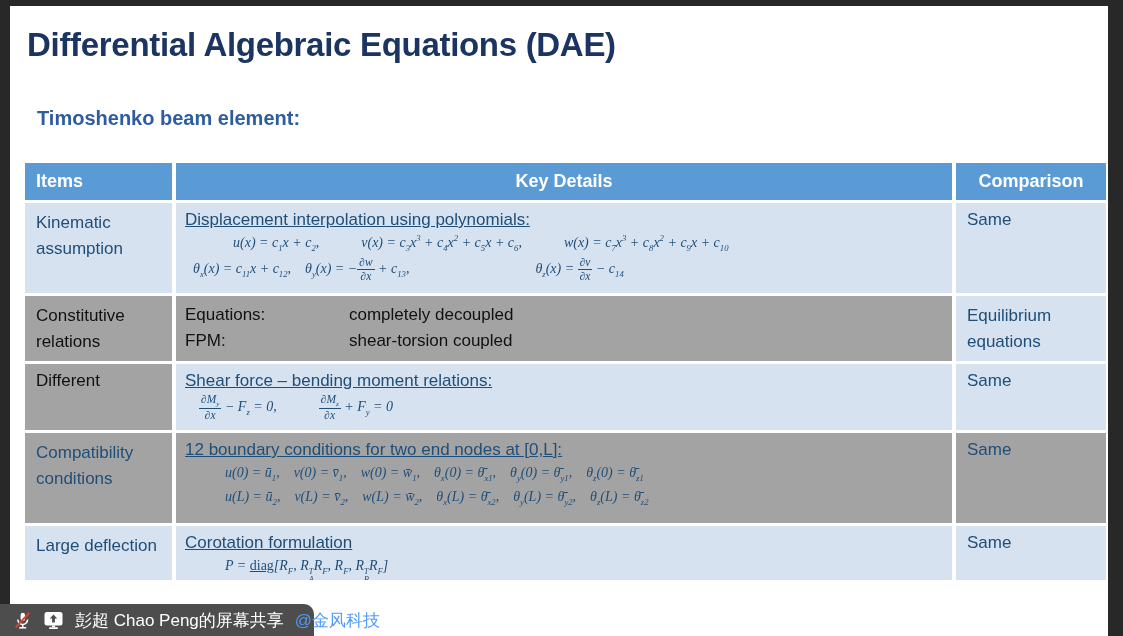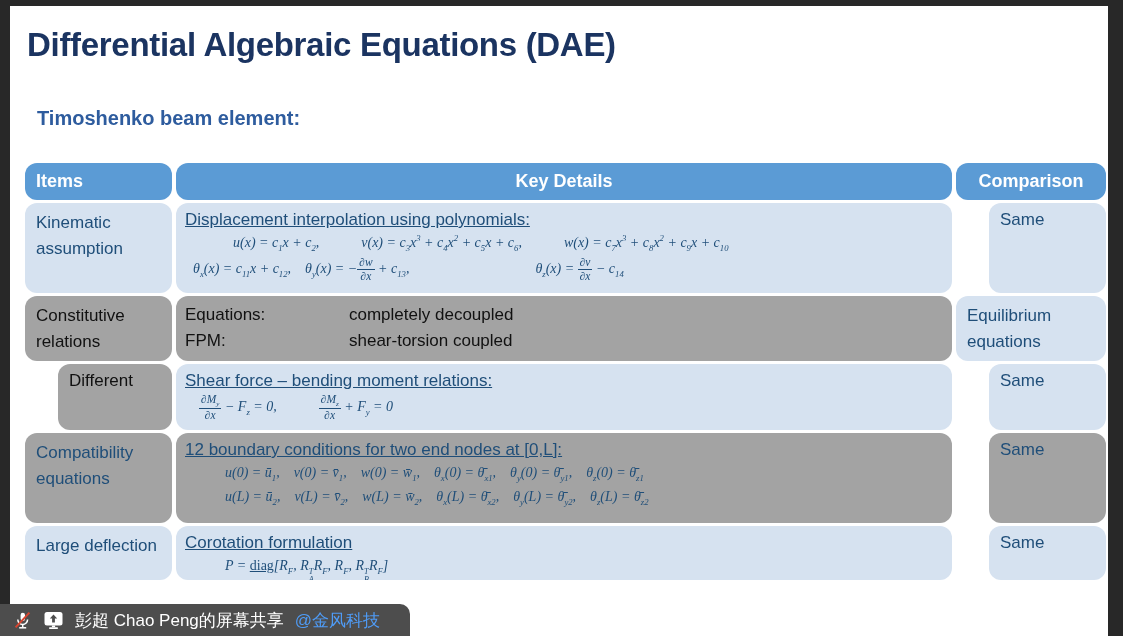--- a/index.html
+++ b/index.html
@@ -22,34 +22,34 @@
     font-size:20px; font-weight:600; color:#2e5c9e;
   }
   .tbl {
     position:absolute; left:15px; top:157px;
     display:grid;
     grid-template-columns:147px 776px 150px;
     grid-template-rows:37px 90px 65px 66px 90px 54px;
     gap:3px 4px;
     background:#ffffff;
   }
-  .cell { overflow:hidden;border-radius:12px; }
+  .cell { overflow:hidden; }
   .hdr {
     background:#5b9bd5; color:#ffffff; font-weight:bold; font-size:18px;
     display:flex; align-items:center;
   }
   .hdr.left { padding-left:11px; justify-content:flex-start; }
   .hdr.center { justify-content:center; }
   .band-a { background:#d6e2f0; }
   .band-b { background:#a3a3a3; }
   .blue { color:#1f4e79; }
   .black { color:#111111; }
   .item { font-size:17px; line-height:1.55; padding:7px 6px 0 11px; }
   .details { font-size:17px; padding:6px 6px 0 9px; }
-  .comp { font-size:17px; padding:7px 6px 0 11px;margin-left:33px; }
+  .comp { font-size:17px; padding:7px 6px 0 11px; }
   .intro { line-height:1.35;text-decoration:underline; }
   .eq {
     font-family:"Liberation Serif", serif; font-style:italic;
     font-size:14px; line-height:1.6; white-space:nowrap;
   }
   .eq sub, .eq sup { font-size:62%; font-style:italic; }
   .frac {
     display:inline-flex; flex-direction:column; align-items:center;
     vertical-align:middle; font-size:0.82em; line-height:1.15;
   }
@@ -58,21 +58,21 @@
   .ss {
     display:inline-flex; flex-direction:column; align-items:flex-start;
     vertical-align:-0.45em; font-size:58%; line-height:1.05;
   }
   .kv { display:grid; grid-template-columns:164px auto; line-height:1.5; }
   .ind8  { padding-left:8px; }
   .ind14 { padding-left:14px; }
   .ind40 { padding-left:40px; }
   .ind48 { padding-left:48px; }
   .share-banner {
-    position:absolute; left:0; bottom:0; width:410px; height:32px;
+    position:absolute; left:0; bottom:0; width:314px; height:32px;
     background:#4d4d4d; border-top-right-radius:10px;
     display:flex; align-items:center; gap:11px; padding-left:13px;
     z-index:5; cursor:pointer;
   }
   .share-banner .txt { color:#ffffff; font-size:17px; white-space:nowrap; }
   .share-banner .mention { color:#4f9cf7; font-size:17px; white-space:nowrap; }
   .icon { display:inline-flex; flex:none; }
 </style>
 </head>
 <body>
@@ -120,21 +120,21 @@
       <div class="eq ind14"><span class="frac">
             <span>∂M<sub>y</sub></span>
             <span>∂x</span>
           </span> − F<sub>z</sub> = 0,   <span class="frac">
             <span>∂M<sub>z</sub></span>
             <span>∂x</span>
           </span> + F<sub>y</sub> = 0</div>
     </div>
     <div class="cell band-a comp blue">Same</div>
 
-    <div class="cell band-b item blue">Compatibility equations</div>
+    <div class="cell band-b item blue">Compatibility conditions</div>
     <div class="cell band-b details blue">
       <div class="intro">12 boundary conditions for two end nodes at [0,L]:</div>
       <div class="eq ind40">u(0) = ū<sub>1</sub>, v(0) = v̄<sub>1</sub>, w(0) = w̄<sub>1</sub>, θ<sub>x</sub>(0) = θ̄<sub>x1</sub>, θ<sub>y</sub>(0) = θ̄<sub>y1</sub>, θ<sub>z</sub>(0) = θ̄<sub>z1</sub></div>
       <div class="eq ind40">u(L) = ū<sub>2</sub>, v(L) = v̄<sub>2</sub>, w(L) = w̄<sub>2</sub>, θ<sub>x</sub>(L) = θ̄<sub>x2</sub>, θ<sub>y</sub>(L) = θ̄<sub>y2</sub>, θ<sub>z</sub>(L) = θ̄<sub>z2</sub></div>
     </div>
     <div class="cell band-b comp blue">Same</div>
 
     <div class="cell band-a item blue">Large deflection</div>
     <div class="cell band-a details blue">
       <div class="intro">Corotation formulation</div>

